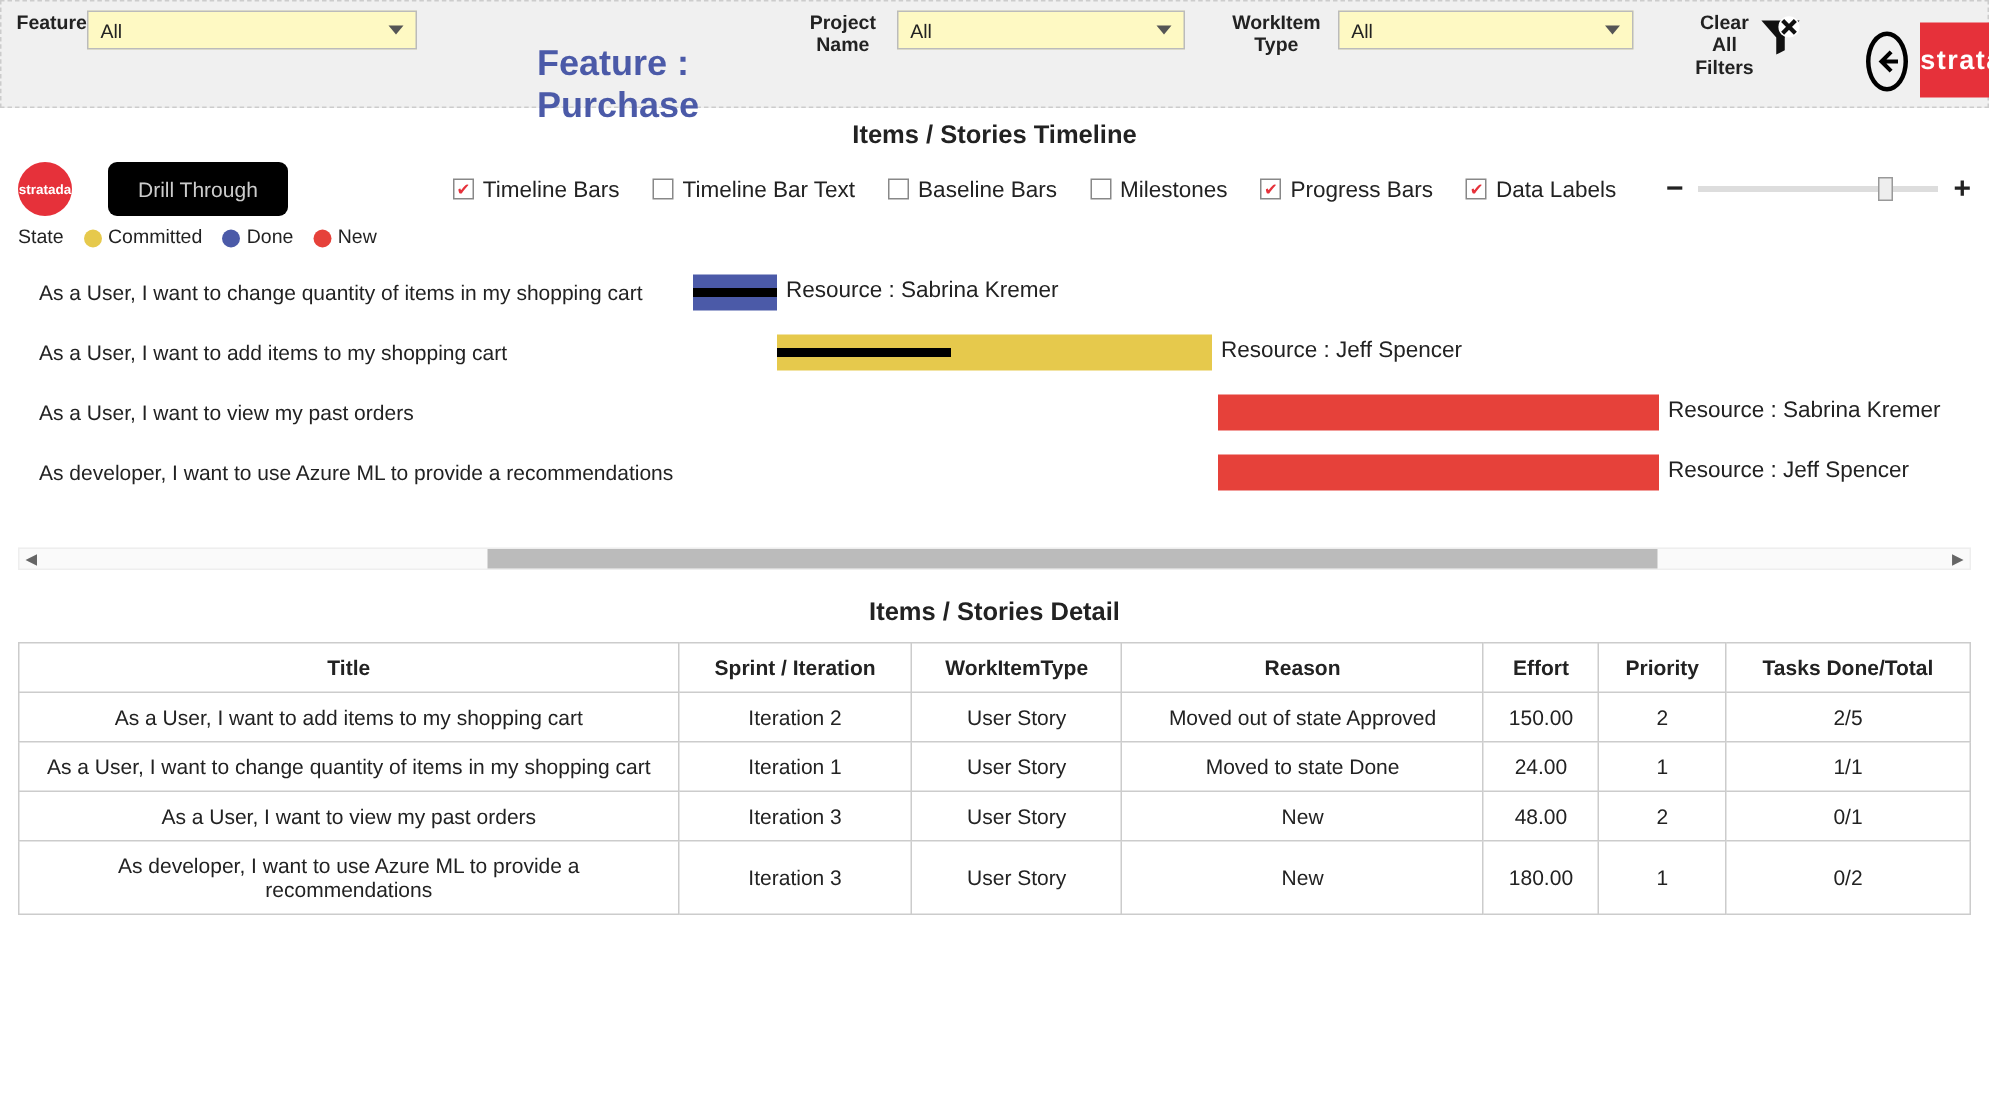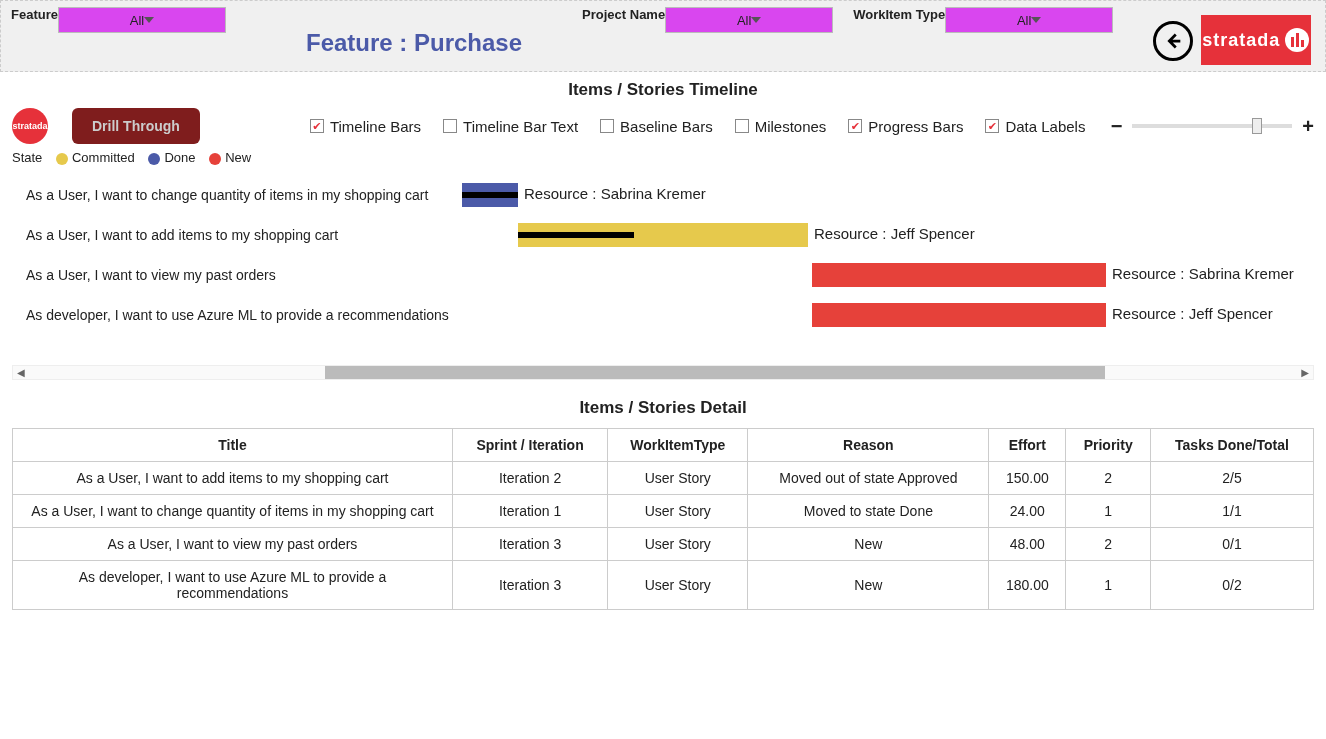--- a/index.html
+++ b/index.html
@@ -1,33 +1,33 @@
 <!DOCTYPE html>
 <html><head>
 <meta charset="utf-8">
 <style>
   * { box-sizing: border-box; margin: 0; padding: 0; }
   body { font-family: "Segoe UI", Arial, sans-serif; font-size: 13px; color: #222; background: #fff; width: 1326px; }
   
   .header-bar { background: #f0f0f0; border: 1px dashed #ccc; height: 72px; display: flex; align-items: flex-start; padding: 6px 10px 0 10px; }
   .filter-block { display: flex; flex-direction: row; margin-right: 20px; }
   .filter-label { font-weight: bold; text-align: center; font-size: 13px; margin-bottom: 6px; }
-  .select { width: 168px; height: 26px; border: 1px solid #bbb; background: #d946ef; display: flex; align-items: center; justify-content: center; padding: 0 8px; cursor: pointer; }
+  .select { width: 220px; height: 26px; border: 1px solid #bbb; background: #fef9c3; display: flex; align-items: center; justify-content: space-between; padding: 0 8px; cursor: pointer; }
   .chev { width: 0; height: 0; border-left: 5px solid transparent; border-right: 5px solid transparent; border-top: 6px solid #555; }
   .feature-title { color: #4b5aa8; font-weight: bold; font-size: 24px; margin: 22px 60px 0 60px; }
   .clear-label { font-weight: bold; font-size: 13px; text-align: center; margin-bottom: 4px; }
   .filter-icon { width: 36px; height: 36px; margin: 0 auto; display: flex; align-items: center; justify-content: center; cursor: pointer; }
   .back-circle { width: 40px; height: 40px; border: 3px solid #000; border-radius: 50%; display: flex; align-items: center; justify-content: center; margin-top: 14px; margin-left: 20px; cursor: pointer; }
   .logo { background: #e6313a; color: #fff; width: 110px; height: 50px; margin-left: 8px; margin-top: 8px; display: flex; align-items: center; justify-content: center; font-weight: bold; font-size: 18px; letter-spacing: 1px; }
   
   .section-title { text-align: center; font-weight: bold; font-size: 17px; padding: 8px 0 4px 0; }
   
   .toolbar-row { display: flex; align-items: center; padding: 4px 12px 0 12px; }
   .small-logo { width: 36px; height: 36px; border-radius: 50%; background: #e6313a; color: #fff; display: flex; align-items: center; justify-content: center; font-size: 9px; font-weight: bold; }
-  .drill-btn { margin-left: 24px; background: #7f1d1d; color: #ccc; border: none; border-radius: 6px; padding: 10px 20px; font-weight: bold; font-size: 14px; }
+  .drill-btn { margin-left: 24px; background: #000000; color: #ccc; border: none; border-radius: 6px; padding: 10px 20px; font-weight: normal; font-size: 14px; }
   .checks { margin-left: 110px; display: flex; gap: 22px; align-items: center; }
   .chk-item { display: flex; align-items: center; gap: 6px; font-size: 15px; }
   .chk { width: 14px; height: 14px; border: 1px solid #888; display: inline-flex; align-items: center; justify-content: center; font-size: 11px; color: #e6313a; cursor: pointer; }
   .slider-group { margin-left: auto; display: flex; align-items: center; gap: 10px; }
   .sign { font-size: 20px; font-weight: bold; cursor: pointer; user-select: none; }
   .slider-track { width: 160px; height: 4px; background: #ddd; position: relative; }
   .slider-thumb { position: absolute; right: 30px; top: -6px; width: 10px; height: 16px; background: #eee; border: 1px solid #999; }
   
   .legend-row { padding: 6px 28px 10px 12px; font-size: 13px; }
   .dot { display: inline-block; width: 12px; height: 12px; border-radius: 50%; vertical-align: middle; margin: 0 4px 0 10px; }
@@ -78,20 +78,30 @@
   </div>
 
   <div class="filter-block">
     <div class="filter-label">WorkItem Type</div>
     <div class="select">
       <span>All</span>
       <span class="chev"></span>
     </div>
   </div>
 
+  <div class="filter-block" style="margin-left:20px">
+    <div class="clear-label">Clear All Filters</div>
+    <div class="filter-icon">
+      <svg width="34" height="34" viewBox="0 0 24 24">
+          <path fill="#111" d="M3 4h18l-7 8v6l-4 2v-8L3 4z"></path>
+          <circle cx="16" cy="7" r="5" fill="#fff"></circle>
+          <path stroke="#111" stroke-width="2" d="M13 4l6 6M19 4l-6 6"></path>
+        </svg>
+    </div>
+  </div>
 
   <div class="back-circle">
     <svg width="22" height="22" viewBox="0 0 24 24">
         <path fill="none" stroke="#000" stroke-width="3" d="M15 5l-7 7 7 7M8 12h12"></path>
       </svg>
   </div>
 
   <div class="logo">
     <span>stratada</span>
     <svg width="26" height="26" style="margin-left:4px">

